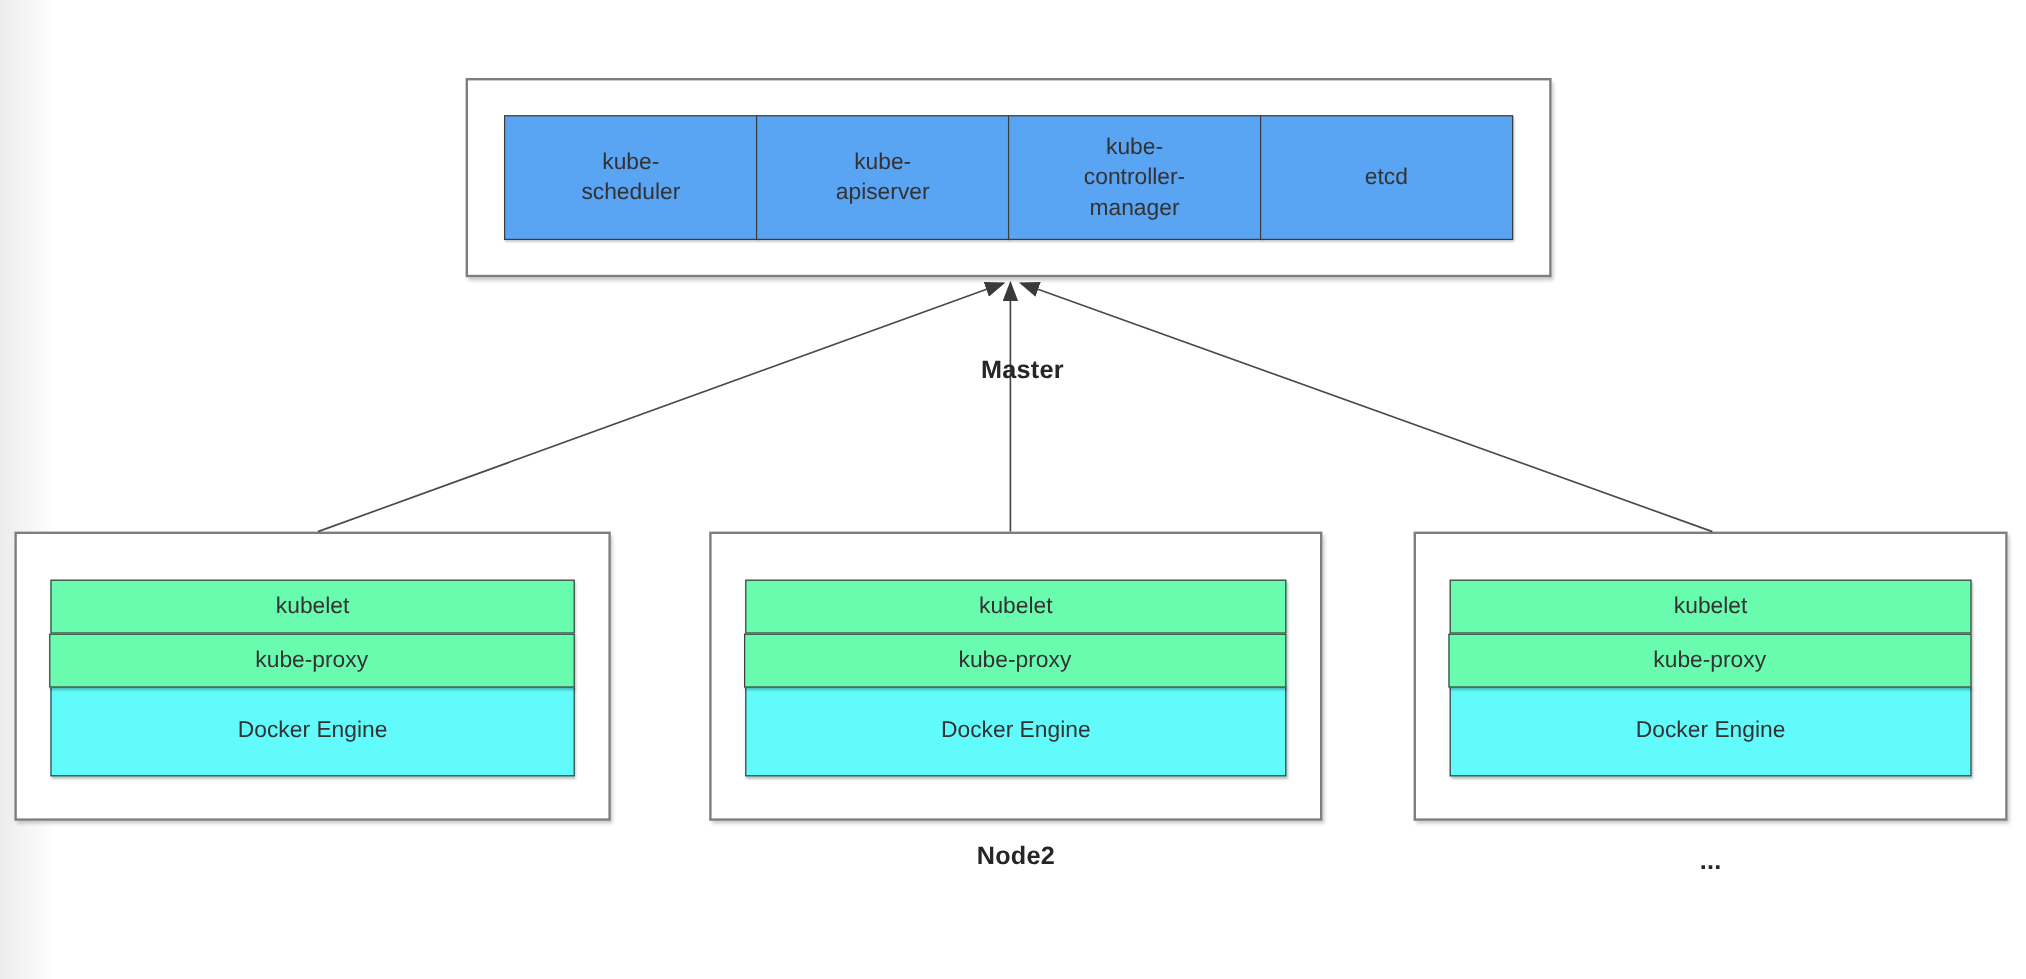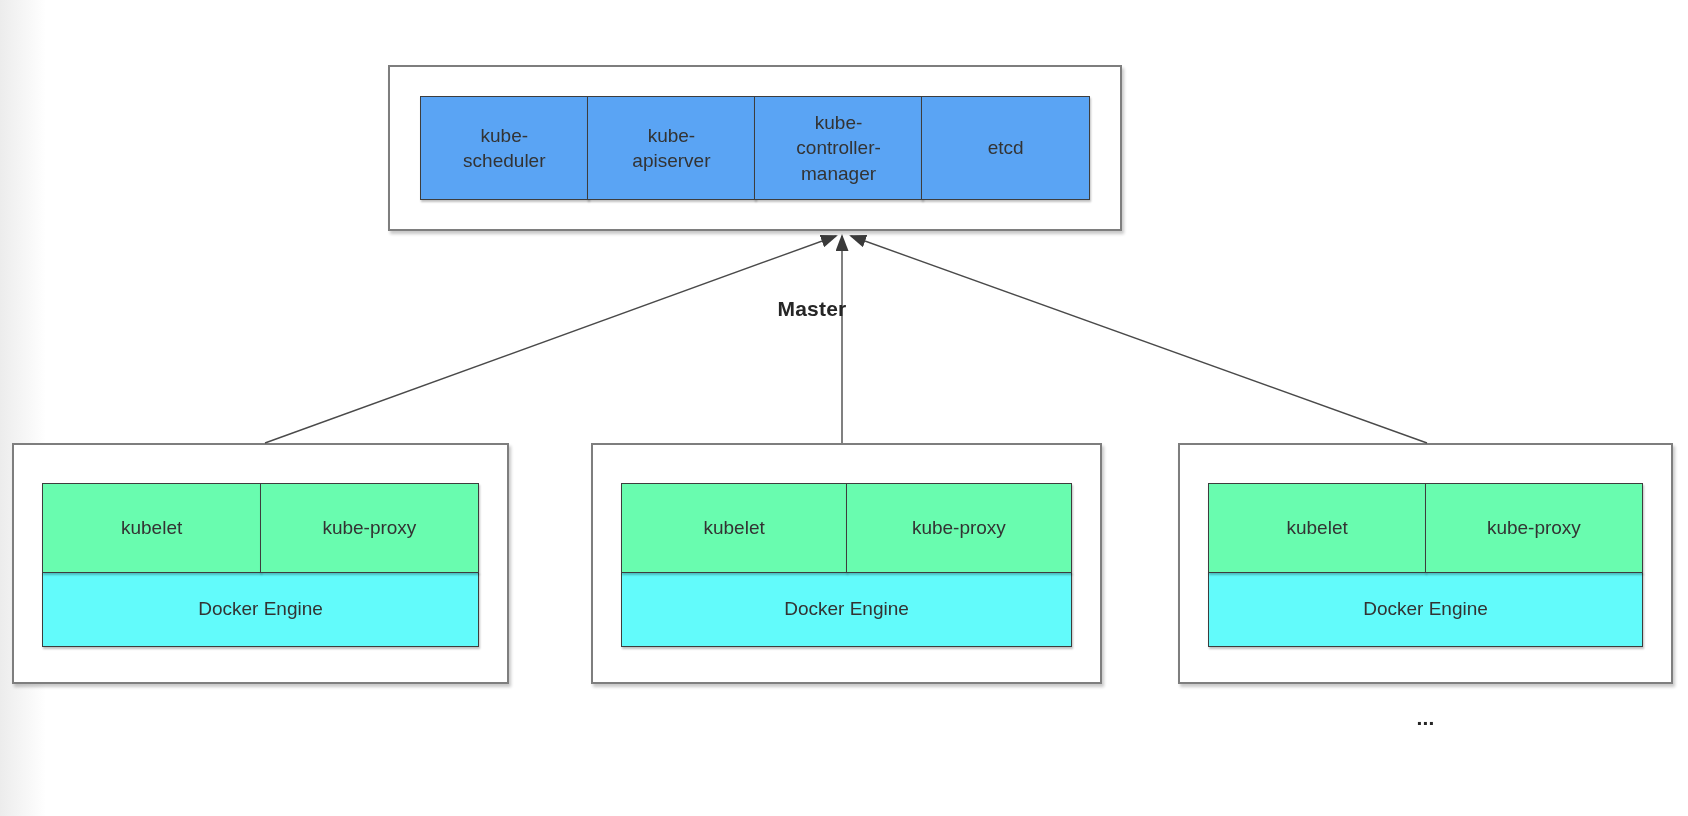--- a/index.html
+++ b/index.html
@@ -10,44 +10,44 @@
   .edge-fade {
     position:absolute; left:0; top:0; bottom:0; width:46px;
     background:linear-gradient(to right, #ececec, rgba(255,255,255,0));
   }
   .arrow-layer { position:absolute; left:0; top:0; width:1688px; height:816px; pointer-events:none; z-index:5; }
 
   .outer-box {
     position:absolute; background:#ffffff; border:2px solid #7e7e7e;
     box-sizing:border-box; box-shadow:2px 3px 3px rgba(0,0,0,0.22); z-index:2;
   }
-  #master-box { left:388px; top:65px; width:734px; height:166px; padding:29px 30px; display:flex;justify-content:flex-end; }
+  #master-box { left:388px; top:65px; width:905px; height:166px; padding:29px 30px; display:flex;justify-content:flex-end; }
   #node1-box  { left:12px;   top:443px; width:497px; height:241px; }
   #node2-box  { left:591px;  top:443px; width:511px; height:241px; }
   #node3-box  { left:1178px; top:443px; width:495px; height:241px; }
   .node-inner { padding:38px 28px 0 28px; }
 
   .row { display:flex; }
   .cell {
     display:flex; align-items:center; justify-content:center; text-align:center;
     white-space:pre-line; box-sizing:border-box;
     border:1.5px solid #3d3d3d; color:#333333; font-size:19px; line-height:1.32;
     box-shadow:1px 2px 2px rgba(0,0,0,0.25);
   }
   .master-cell { flex:1; background:var(--master-fill, #5aa4f4); }
   .row .cell + .cell { margin-left:-1.5px; }
-  .agents-row { height:90px; }
+  .agents-row { height:90px;flex-direction:column; }
   .agent-cell { flex:1; background:var(--agent-fill, #69fcaf); }
   .engine-cell { height:75px; background:var(--engine-fill, #62fbfb); margin-top:-1.5px;text-align:right; }
 
   .diagram-label {
     position:absolute; font-weight:bold; font-size:21px; color:#262626;
     text-align:center; z-index:6; letter-spacing:0.2px;
   }
-  #master-label { left:712px; top:297px; width:200px; }
+  #master-label { left:752px; top:297px; width:200px; }
   #node1-label  { left:12px;   top:702px; width:497px; }
   #node2-label  { left:591px;  top:702px; width:511px; }
   #node3-label  { left:1178px; top:706px; width:495px; }
 </style>
 </head>
 <body>
 
 <div id="canvas">
 
   <div class="edge-fade"></div>
@@ -85,20 +85,21 @@
     <div class="cell engine-cell">Docker Engine</div>
   </div>
 
   <div id="node2-box" class="outer-box node-inner">
     <div class="row agents-row">
       <div class="cell agent-cell">kubelet</div>
       <div class="cell agent-cell">kube-proxy</div>
     </div>
     <div class="cell engine-cell">Docker Engine</div>
   </div>
+  <div id="node2-label" class="diagram-label">Node2</div>
 
   <div id="node3-box" class="outer-box node-inner">
     <div class="row agents-row">
       <div class="cell agent-cell">kubelet</div>
       <div class="cell agent-cell">kube-proxy</div>
     </div>
     <div class="cell engine-cell">Docker Engine</div>
   </div>
   <div id="node3-label" class="diagram-label">...</div>
 

